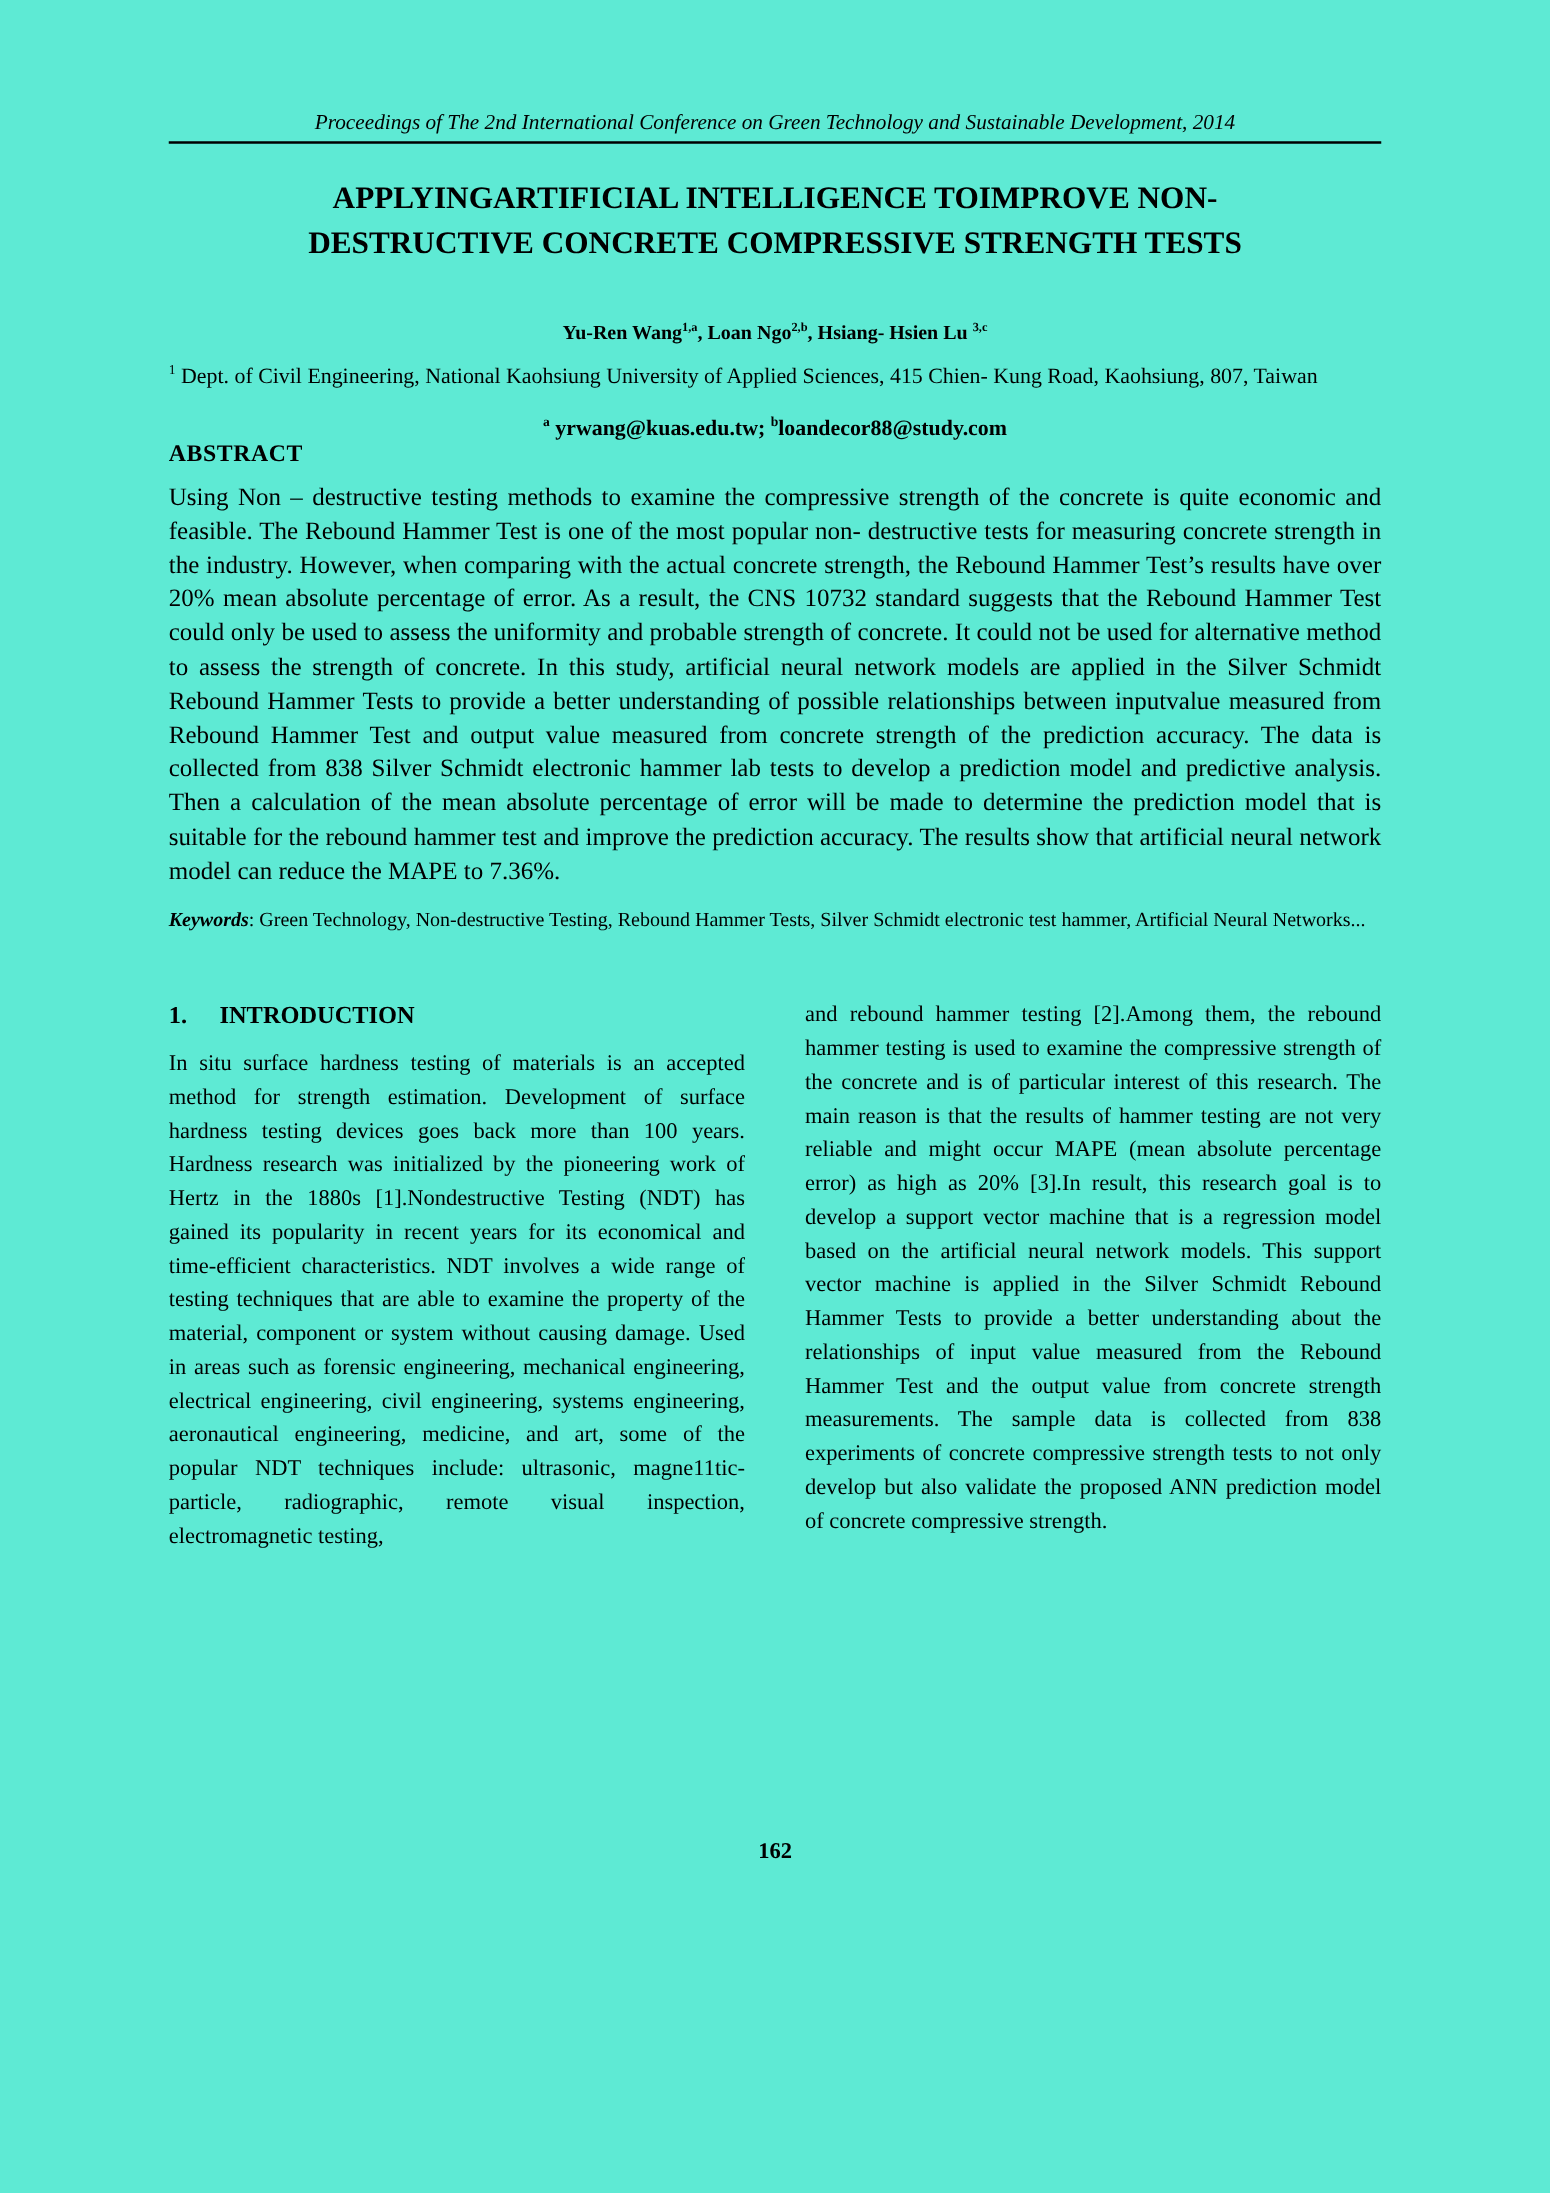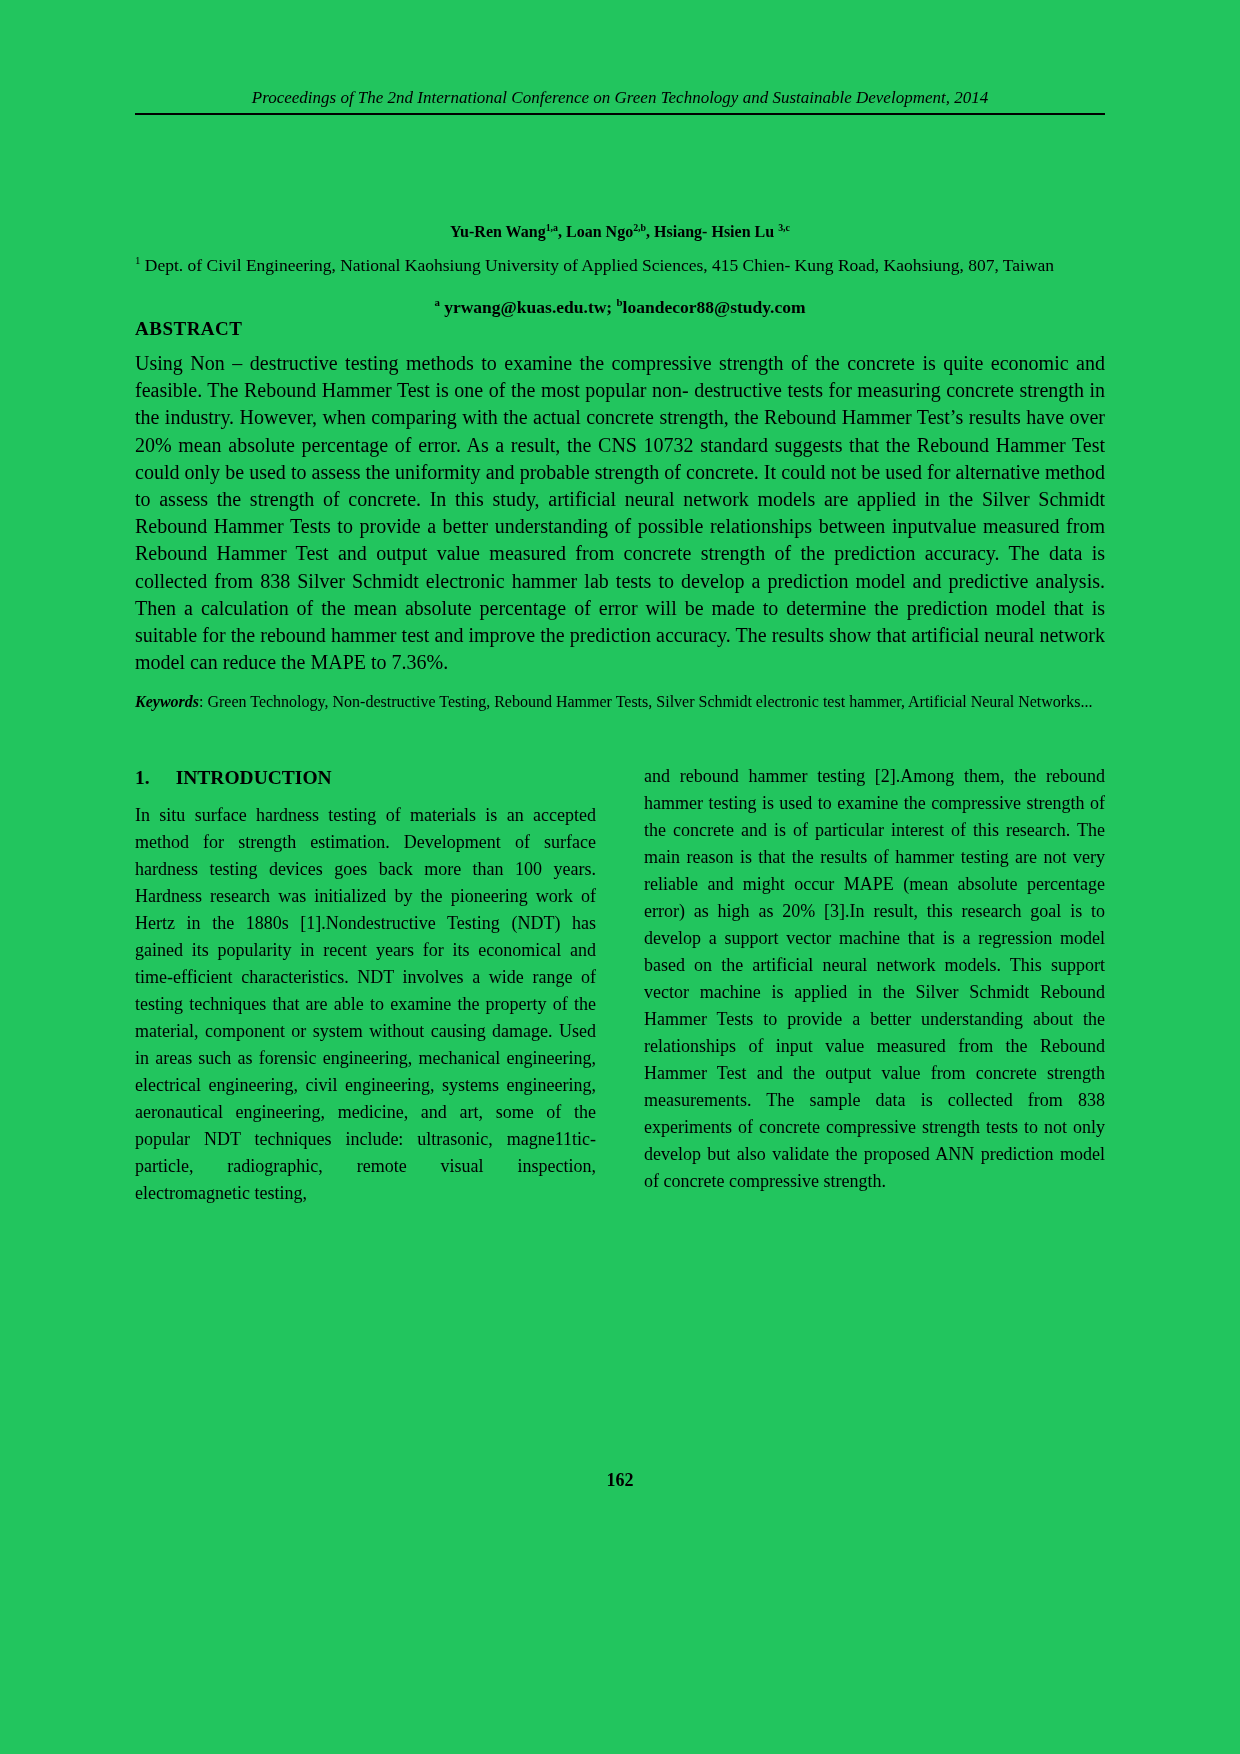--- a/index.html
+++ b/index.html
@@ -7,21 +7,21 @@
   body {
     width: 1240px;
     height: 1754px;
     font-family: "Liberation Serif", "DejaVu Serif", serif;
     color: #000;
   }
   .page {
     position: relative;
     width: 1240px;
     height: 1754px;
-    background: #22c55e;
+    background: #5eead4;
     padding: 88px 135px 0 135px;
     overflow: hidden;
   }
   .running-header {
     text-align: center;
     font-style: italic;
     font-size: 17px;
     padding-bottom: 5px;
     border-bottom: 2px solid #000;
   }
@@ -101,21 +101,22 @@
 </head>
 <body>
 
 <div class="page">
 
   <header class="running-header">
     <span>Proceedings of The 2nd International Conference on Green Technology and Sustainable Development, 2014</span>
   </header>
 
   <h1 class="paper-title">
-    <br>
+    <span>APPLYINGARTIFICIAL INTELLIGENCE TOIMPROVE NON-</span><br>
+    <span>DESTRUCTIVE CONCRETE COMPRESSIVE STRENGTH TESTS</span>
   </h1>
 
   <div class="authors">
     <span><span>Yu-Ren Wang</span><sup>1,a</sup><span>, </span></span><span><span>Loan Ngo</span><sup>2,b</sup><span>, </span></span><span><span>Hsiang- Hsien Lu </span><sup>3,c</sup></span>
   </div>
 
   <div class="affiliation">
     <sup>1</sup><span> Dept. of Civil Engineering, National Kaohsiung University of Applied Sciences, 415 Chien- Kung Road, Kaohsiung, 807, Taiwan</span>
   </div>
 

